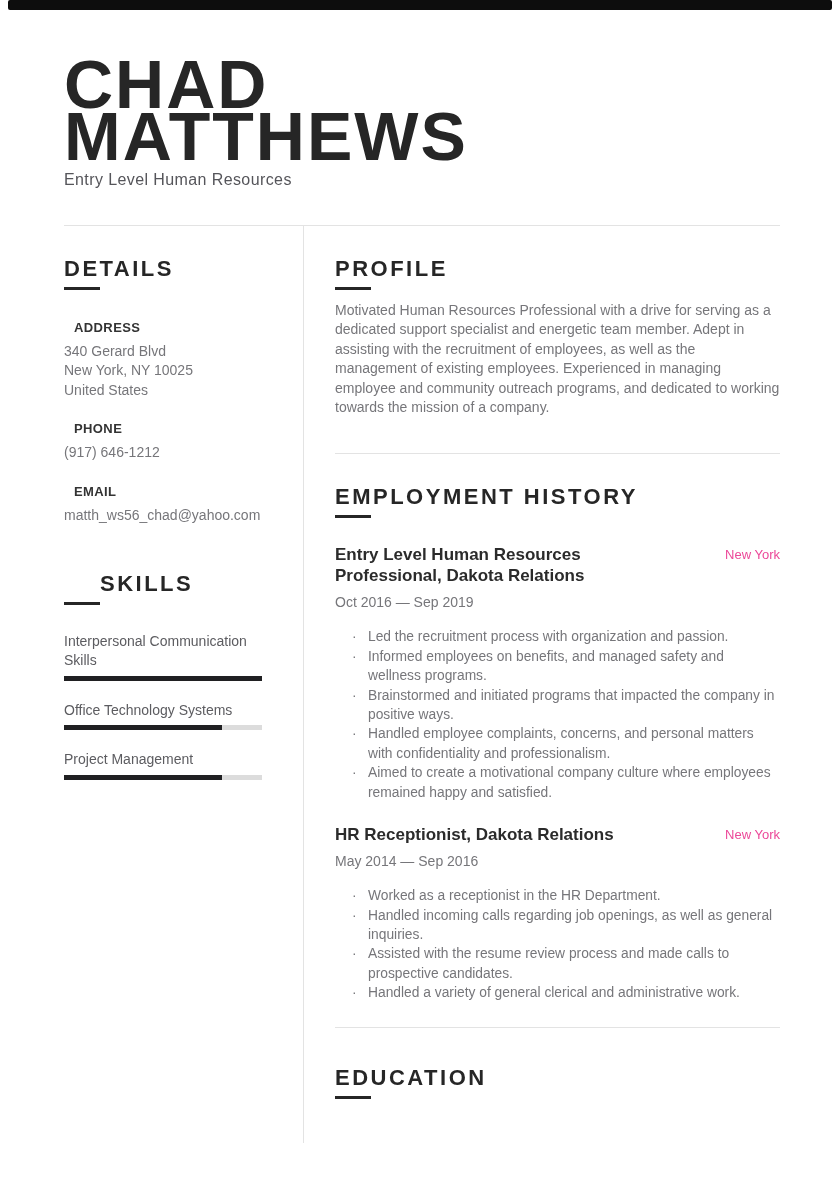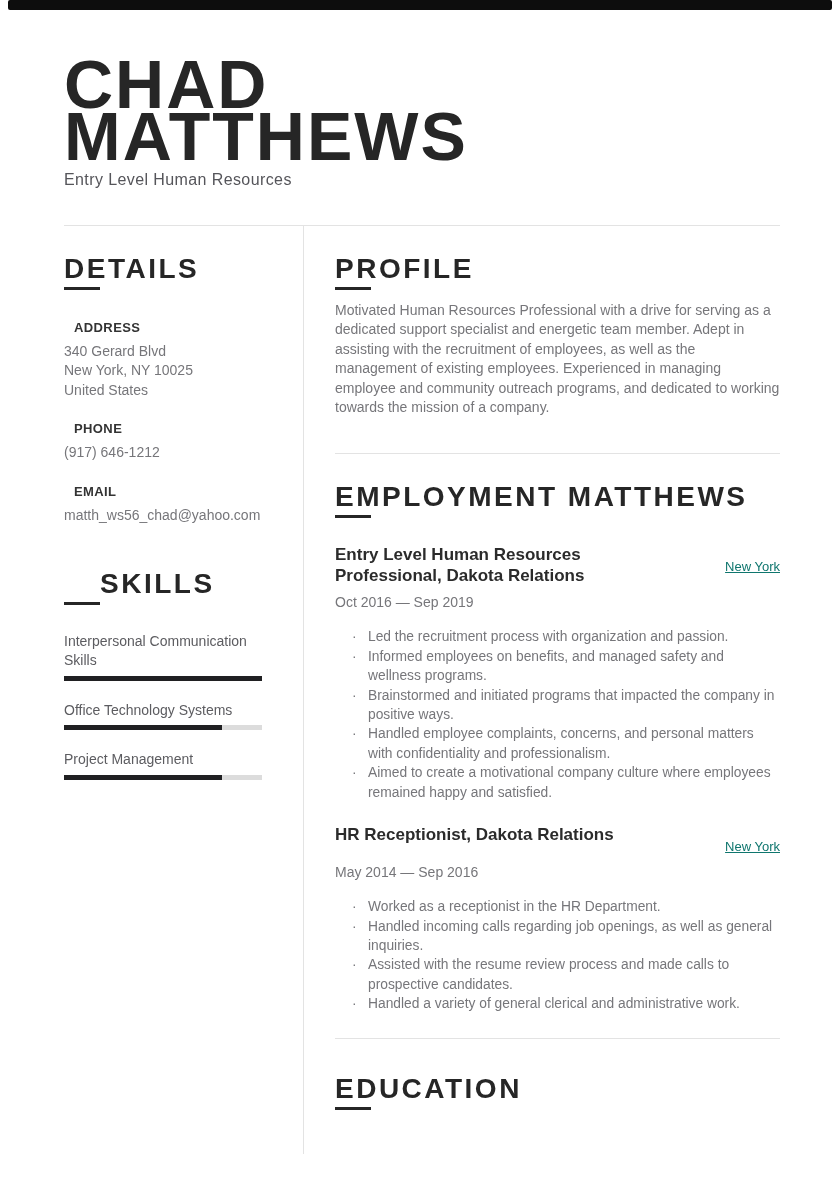--- a/index.html
+++ b/index.html
@@ -13,38 +13,38 @@
   .name{font-size:68px;line-height:52px;font-weight:700;letter-spacing:2px;color:#262626;margin:0;}
   .subtitle{font-size:16px;line-height:20px;color:#55555a;letter-spacing:0.4px;margin-top:8px;}
   .columns{
     display:flex;align-items:stretch;
     margin:35px 60px 0 64px;
     border-top:1px solid #e3e3e3;
   }
   .col-left{width:198px;flex:none;}
   .vline{width:1px;flex:none;background:#e3e3e3;margin-left:41px;}
   .col-right{flex:1;padding-left:31px;padding-bottom:44px;}
-  .sec-heading{font-size:28px;font-weight:700;letter-spacing:2.5px;line-height:30px;margin-top:28px;color:#262626;}
+  .sec-heading{font-size:22px;font-weight:700;letter-spacing:2.5px;line-height:30px;margin-top:28px;color:#262626;}
   .underline{width:36px;height:3px;background:#262626;margin-top:3px;}
   .label{font-size:13px;font-weight:700;letter-spacing:0.4px;color:#333333;line-height:17px;margin-top:20px;margin-left:10px;}
   .label.first{margin-top:29px;}
   .value{font-size:14px;line-height:19.4px;color:#76767a;margin-top:6px;}
   .skills .sec-heading{margin-top:44px;margin-left:36px;}
   .skill-label{font-size:14px;line-height:19.4px;color:#5c5c60;margin-top:20px;}
   .skill-item:first-child .skill-label{margin-top:27px;}
   .bar{width:100%;height:5px;background:#dcdcdc;margin-top:5px;}
   .bar-fill{height:100%;background:#202022;}
   .profile-text{font-size:14px;line-height:19.4px;color:#76767a;margin:11px 0 0 0;}
   .rule{border:none;border-top:1px solid #e3e3e3;margin:36px 0 0 0;}
   .rule.pre-edu{margin-top:24px;}
   .job{margin-top:26px;}
   .job.second{margin-top:22px;}
   .job-head{display:flex;justify-content:center;align-items:flex-start;gap:41px;}
   .job-title{flex:1;padding-right:24px;font-size:17px;line-height:21px;font-weight:700;color:#2b2b2b;}
-  .job-loc{flex:none;font-size:13px;line-height:18px;color:#0f766e;margin-top:14px;text-decoration:underline;}
+  .job-loc{flex:none;font-size:13px;line-height:18px;color:#ec4899;margin-top:2px;}
   .job-dates{font-size:14px;line-height:18px;color:#76767a;margin-top:7px;}
   .bullets{margin-top:16px;}
   .bullet{display:flex;margin-left:17px;font-size:13.8px;line-height:19.4px;color:#76767a;}
   .bullet .dot{width:16px;flex:none;color:#76767a;}
   .bullet .btxt{flex:1;}
 </style>
 </head>
 <body>
 
 <div class="top-bar"></div>
@@ -108,21 +108,21 @@
   <main class="col-right">
     <section>
       <div class="sec-heading">PROFILE</div>
       <div class="underline"></div>
       <p class="profile-text">Motivated Human Resources Professional with a drive for serving as a dedicated support specialist and energetic team member. Adept in assisting with the recruitment of employees, as well as the management of existing employees. Experienced in managing employee and community outreach programs, and dedicated to working towards the mission of a company.</p>
     </section>
 
     <hr class="rule">
 
     <section>
-      <div class="sec-heading">EMPLOYMENT MATTHEWS</div>
+      <div class="sec-heading">EMPLOYMENT HISTORY</div>
       <div class="underline"></div>
       <div>
   <div class="job">
     <div class="job-head">
       <div class="job-title">Entry Level Human Resources Professional, Dakota Relations</div>
       <div class="job-loc">New York</div>
     </div>
     <div class="job-dates">Oct 2016 — Sep 2019</div>
     <div class="bullets">
   <div class="bullet">

